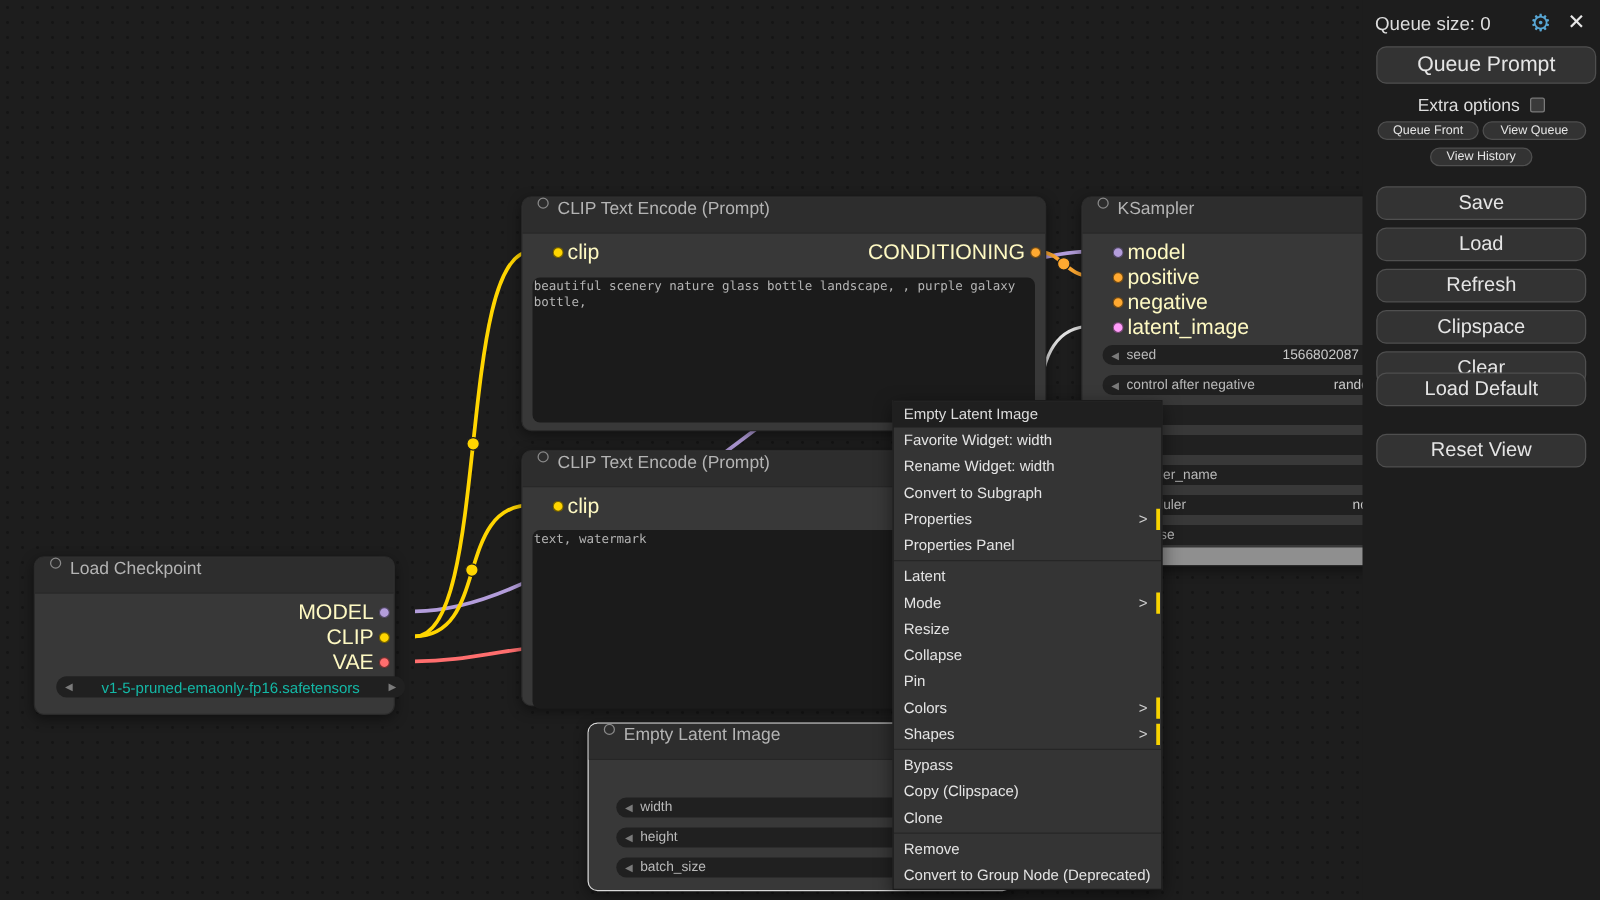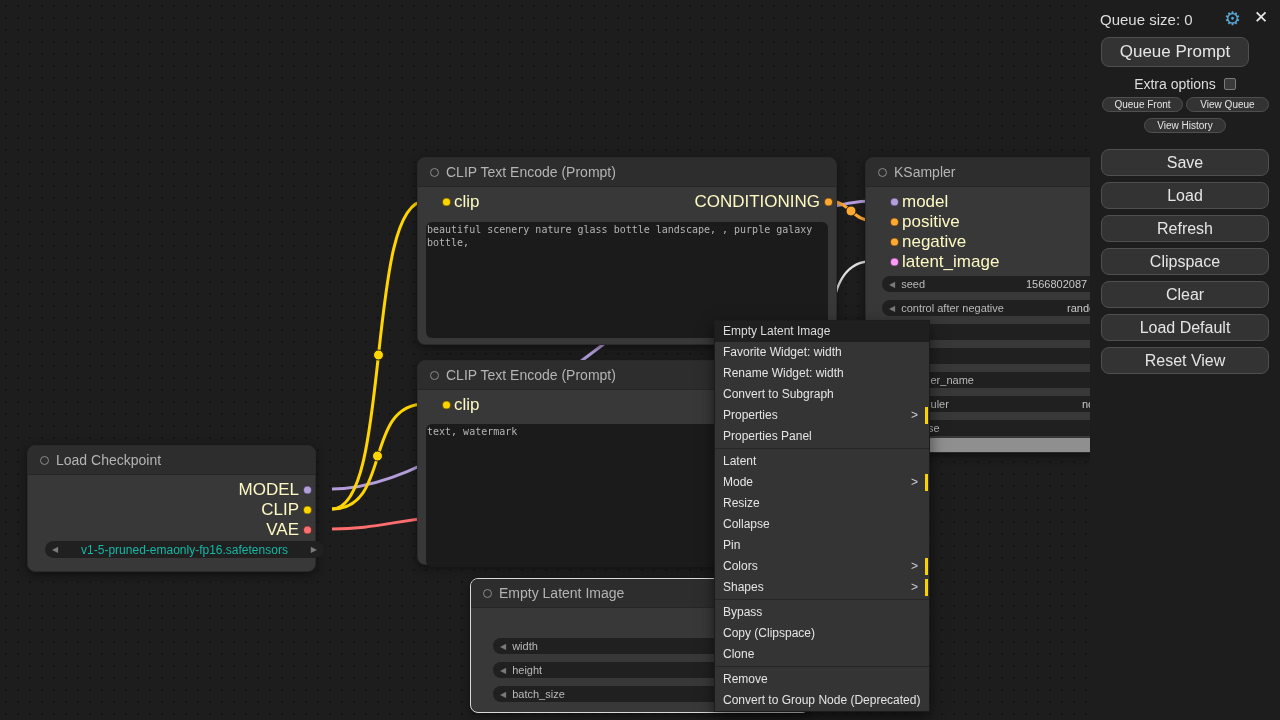--- a/index.html
+++ b/index.html
@@ -9,21 +9,21 @@
             background-color:#1d1d1d;
             background-image:radial-gradient(#151515 1px, transparent 1.3px);
             background-size:12px 12px; }
   svg.wires { position:absolute; left:0; top:0; z-index:1; pointer-events:none; }
 
   
   .node { position:absolute; z-index:2; background:#383838; border:1px solid #2a2a2a;
           border-radius:8px; box-shadow:0 3px 10px rgba(0,0,0,.45); }
   .node.selected { border:1px solid #d8d8d8; }
   .node-header { height:29px; background:#2d2d2d; border-radius:7px 7px 0 0;
-                 display:flex; align-items:center; padding:0 12px; gap:7px;
+                 display:flex; align-items:flex-start; padding:0 12px; gap:7px;
                  border-bottom:1px solid #262626; }
   .collapse-dot { width:9px; height:9px; border:1.5px solid #8a8a8a; border-radius:50%;
                   flex:0 0 auto; }
   .node-title { color:#b4b4b4; font-size:14px; white-space:nowrap; }
   .slot-row { position:absolute; left:0; right:0; height:20px; display:flex;
               align-items:center; font-size:17px; color:#fef9c3;margin-left:20px; }
   .slot-row.inrow  { padding-left:16px; justify-content:flex-start; }
   .slot-row.outrow { padding-right:16px; justify-content:flex-end; }
   .slot-row.both   { padding:0 16px; justify-content:space-between; }
   .dot { position:absolute; width:9px; height:9px; border-radius:50%;
@@ -62,21 +62,21 @@
                 z-index:30; background:#1d1d1d; color:#e5e5e5; }
   .queue-size { position:absolute; left:10px; top:11px; font-size:15px; color:#dddddd; }
   .gear { position:absolute; left:134px; top:7px; font-size:19px; color:#58A6D4;
           cursor:pointer; }
   .close-x { position:absolute; left:164px; top:7px; font-size:17px; color:#e8e8e8;
              cursor:pointer; }
   .btn { position:absolute; background:#333333; border:1px solid #4f4f4f;
          border-radius:8px; color:#e5e5e5; text-align:center; cursor:pointer;
          font-family:inherit; }
   .btn.big { left:11px; width:168px; height:27px; font-size:16px; }
-  .btn.qp  { left:11px; width:148px; height:30px; font-size:17px; }
+  .btn.qp  { left:11px; width:176px; height:30px; font-size:17px; }
   .btn.sm  { height:15px; font-size:10px; line-height:13px; padding:0; }
   .extra-row { position:absolute; left:0; top:76px; width:100%; display:flex;
                justify-content:center; align-items:center; gap:8px; font-size:14px;
                color:#dddddd; }
   .checkbox { width:12px; height:12px; background:#3a3a3a; border:1px solid #7a7a7a;
               border-radius:2px; display:inline-block; }
 </style>
 </head>
 <body>
 
@@ -266,17 +266,17 @@
 
     <button class="btn sm" style="left:12px; top:97px; width:81px;">Queue Front</button>
     <button class="btn sm" style="left:96px; top:97px; width:83px;">View Queue</button>
     <button class="btn sm" style="left:54px; top:118px; width:82px;">View History</button>
 
     <button class="btn big" style="top:149px;">Save</button>
     <button class="btn big" style="top:182px;">Load</button>
     <button class="btn big" style="top:215px;">Refresh</button>
     <button class="btn big" style="top:248px;">Clipspace</button>
     <button class="btn big" style="top:281px;">Clear</button>
-    <button class="btn big" style="top:314px;">Load Default</button>
+    <button class="btn big" style="top:298px;">Load Default</button>
     <button class="btn big" style="top:347px;">Reset View</button>
   </div>
 
 </div>
 
 </body></html>

